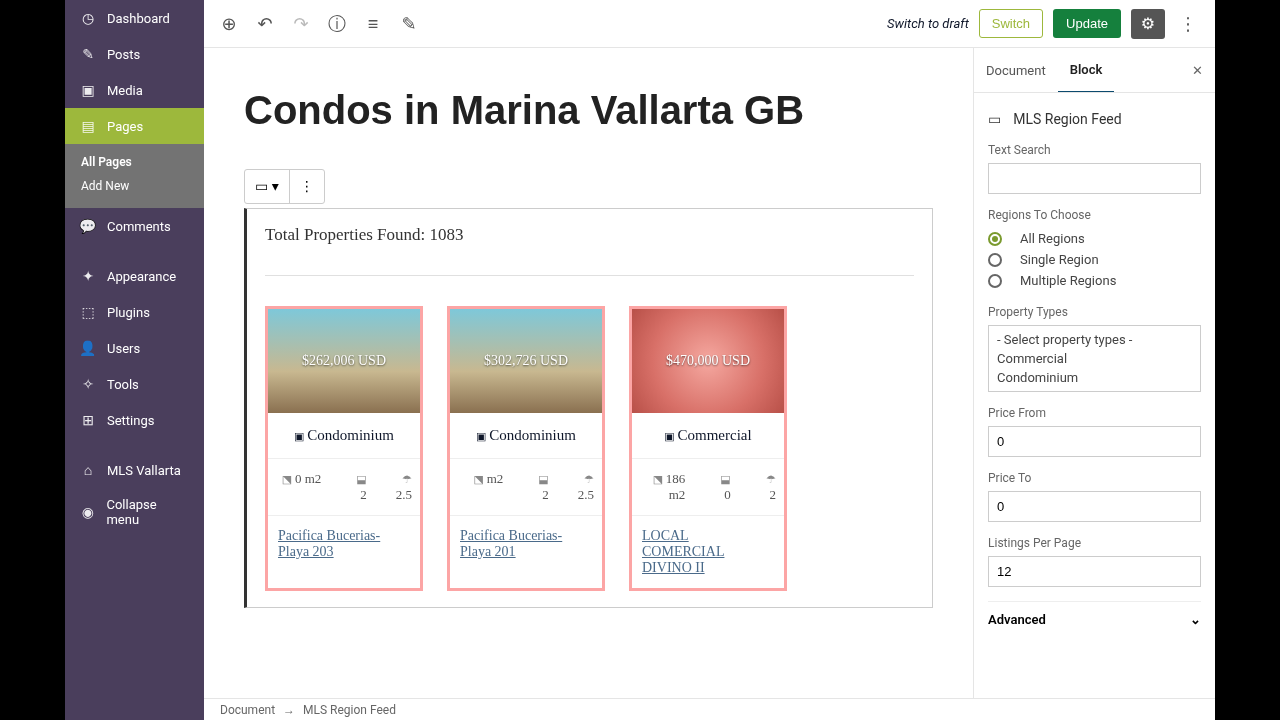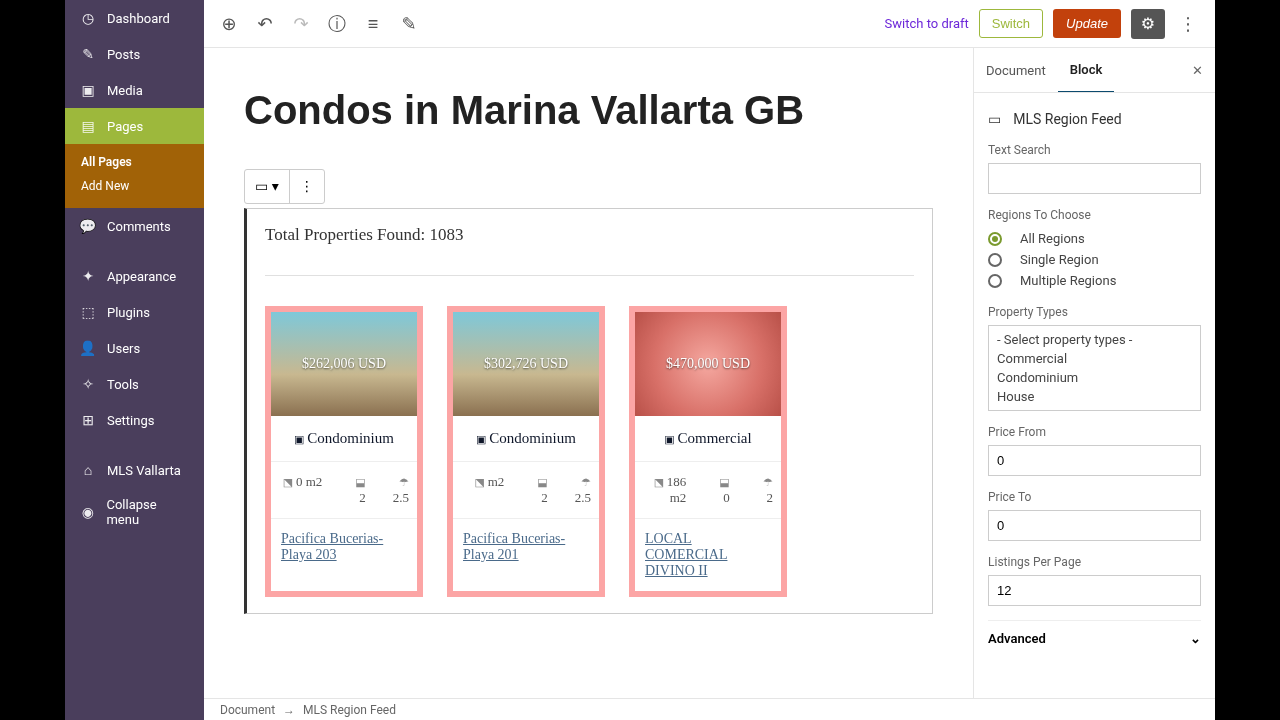--- a/index.html
+++ b/index.html
@@ -4,46 +4,46 @@
 <style>
 * { box-sizing: border-box; margin: 0; padding: 0; }
 body { font-family: -apple-system, BlinkMacSystemFont, "Segoe UI", Roboto, sans-serif; background: #000; width: 1280px; height: 720px; overflow: hidden; }
 .app { display: flex; width: 1280px; height: 720px; background: #000; }
 .black-left { width: 65px; background: #000; }
 .black-right { width: 65px; background: #000; }
 .sidebar { width: 139px; background: #4a3e5c; color: #fff; font-size: 13px; display: flex; flex-direction: column; }
 .sidebar-item { display: flex; align-items: center; gap: 10px; padding: 9px 14px; cursor: pointer; }
 .sidebar-item.active { background: #9db83c; position: relative; }
 .sidebar-item.active::after { content: ""; position: absolute; right: -8px; top: 50%; transform: translateY(-50%); border: 8px solid transparent; border-left-color: #9db83c; }
-.sidebar-sub { background: #a16207; padding: 6px 0 10px 16px; font-size: 12px; }
+.sidebar-sub { background: #737373; padding: 6px 0 10px 16px; font-size: 12px; }
 .sidebar-sub div { padding: 5px 0; cursor: pointer; }
 .sidebar-sub .sub-active { font-weight: 600; color: #fff; }
 .sicon { width: 18px; height: 18px; display: inline-flex; align-items: center; justify-content: center; font-size: 14px; opacity: 0.9; }
 .content { flex: 1; display: flex; flex-direction: column; background: #fff; }
 .topbar { height: 48px; display: flex; align-items: center; padding: 0 14px; border-bottom: 1px solid #e5e5e5; background: #fff; }
 .topbar-left { display: flex; gap: 14px; align-items: center; }
 .topbar-right { margin-left: auto; display: flex; gap: 10px; align-items: center; }
 .tbtn { width: 22px; height: 22px; display: flex; align-items: center; justify-content: center; color: #555; cursor: pointer; font-size: 18px; }
-.link-draft { color: #6d28d9; font-size: 13px; cursor: pointer; }
+.link-draft { color: #0f172a; font-size: 13px; cursor: pointer; font-style: italic; }
 .btn { padding: 6px 12px; border-radius: 3px; font-size: 13px; cursor: pointer; border: 1px solid transparent; }
 .btn-preview { background: #fff; border: 1px solid #9db83c; color: #9db83c; }
-.btn-update { background: #c2410c; color: #fff; font-style: italic; }
+.btn-update { background: #15803d; color: #fff; }
 .btn-gear { background: #555; color: #fff; width: 34px; height: 30px; display: flex; align-items: center; justify-content: center; border-radius: 3px; }
 .dots-v { color: #555; font-size: 18px; cursor: pointer; padding: 0 4px; }
 .workspace { flex: 1; display: flex; overflow: hidden; }
 .editor { flex: 1; padding: 40px 40px 0 40px; overflow: hidden; font-family: Georgia, serif; }
 .page-title { font-size: 40px; font-weight: 700; color: #222; margin-bottom: 36px; font-family: -apple-system, sans-serif; }
 .block-toolbar { display: flex; align-items: center; border: 1px solid #ccc; width: fit-content; border-radius: 3px; margin-bottom: 4px; background: #fff; }
 .block-toolbar > div { padding: 8px 10px; border-right: 1px solid #ccc; cursor: pointer; font-size: 14px; }
 .block-toolbar > div:last-child { border-right: none; }
 .block-box { border: 1px solid #ccc; padding: 16px 18px; border-left: 3px solid #333; }
 .total-label { font-size: 17px; color: #333; margin-bottom: 30px; }
 .divider { height: 1px; background: #e0e0e0; margin: 10px 0 30px 0; }
 .cards { display: flex; gap: 24px; }
-.card { width: 158px; border: 6px solid #fca5a5; background: #fff; }
+.card { width: 158px; border: 3px solid #fca5a5; background: #fff; }
 .card-img { height: 104px; background: linear-gradient(180deg, #7ec8d9 0%, #c8b890 60%, #8a7050 100%); position: relative; display: flex; align-items: center; justify-content: center; }
 .card-img.pink { background: radial-gradient(circle, #f5a8a0 0%, #d87068 60%, #b85048 100%); }
 .card-price { color: #fff; font-size: 14px; text-shadow: 0 1px 2px rgba(0,0,0,0.6); }
 .card-type { padding: 14px 10px; text-align: center; font-size: 15px; color: #0f172a; border-bottom: 1px solid #eee; }
 .card-stats { display: flex; padding: 12px 8px; font-size: 13px; color: #555; border-bottom: 1px solid #eee; }
 .stat { flex: 1; text-align: right; }
 .stat-ic { font-size: 11px; color: #888; }
 .card-title { padding: 12px 10px; font-size: 14px; }
 .card-title a { color: #4a6a8a; text-decoration: underline; }
 .inspector { width: 242px; border-left: 1px solid #e5e5e5; background: #fff; display: flex; flex-direction: column; font-size: 13px; }
@@ -231,21 +231,20 @@
                 <span>Multiple Regions</span>
               </div>
           </div>
 
           <div class="insp-field">
             <div class="insp-label">Property Types</div>
             <div class="insp-select">
               <div>- Select property types -</div>
               <div>Commercial</div>
               <div>Condominium</div>
-              <div>House</div>
             </div>
           </div>
 
           <div class="insp-field">
             <div class="insp-label">Price From</div>
             <input class="insp-input" value="0" style="">
           </div>
 
           <div class="insp-field">
             <div class="insp-label">Price To</div>

